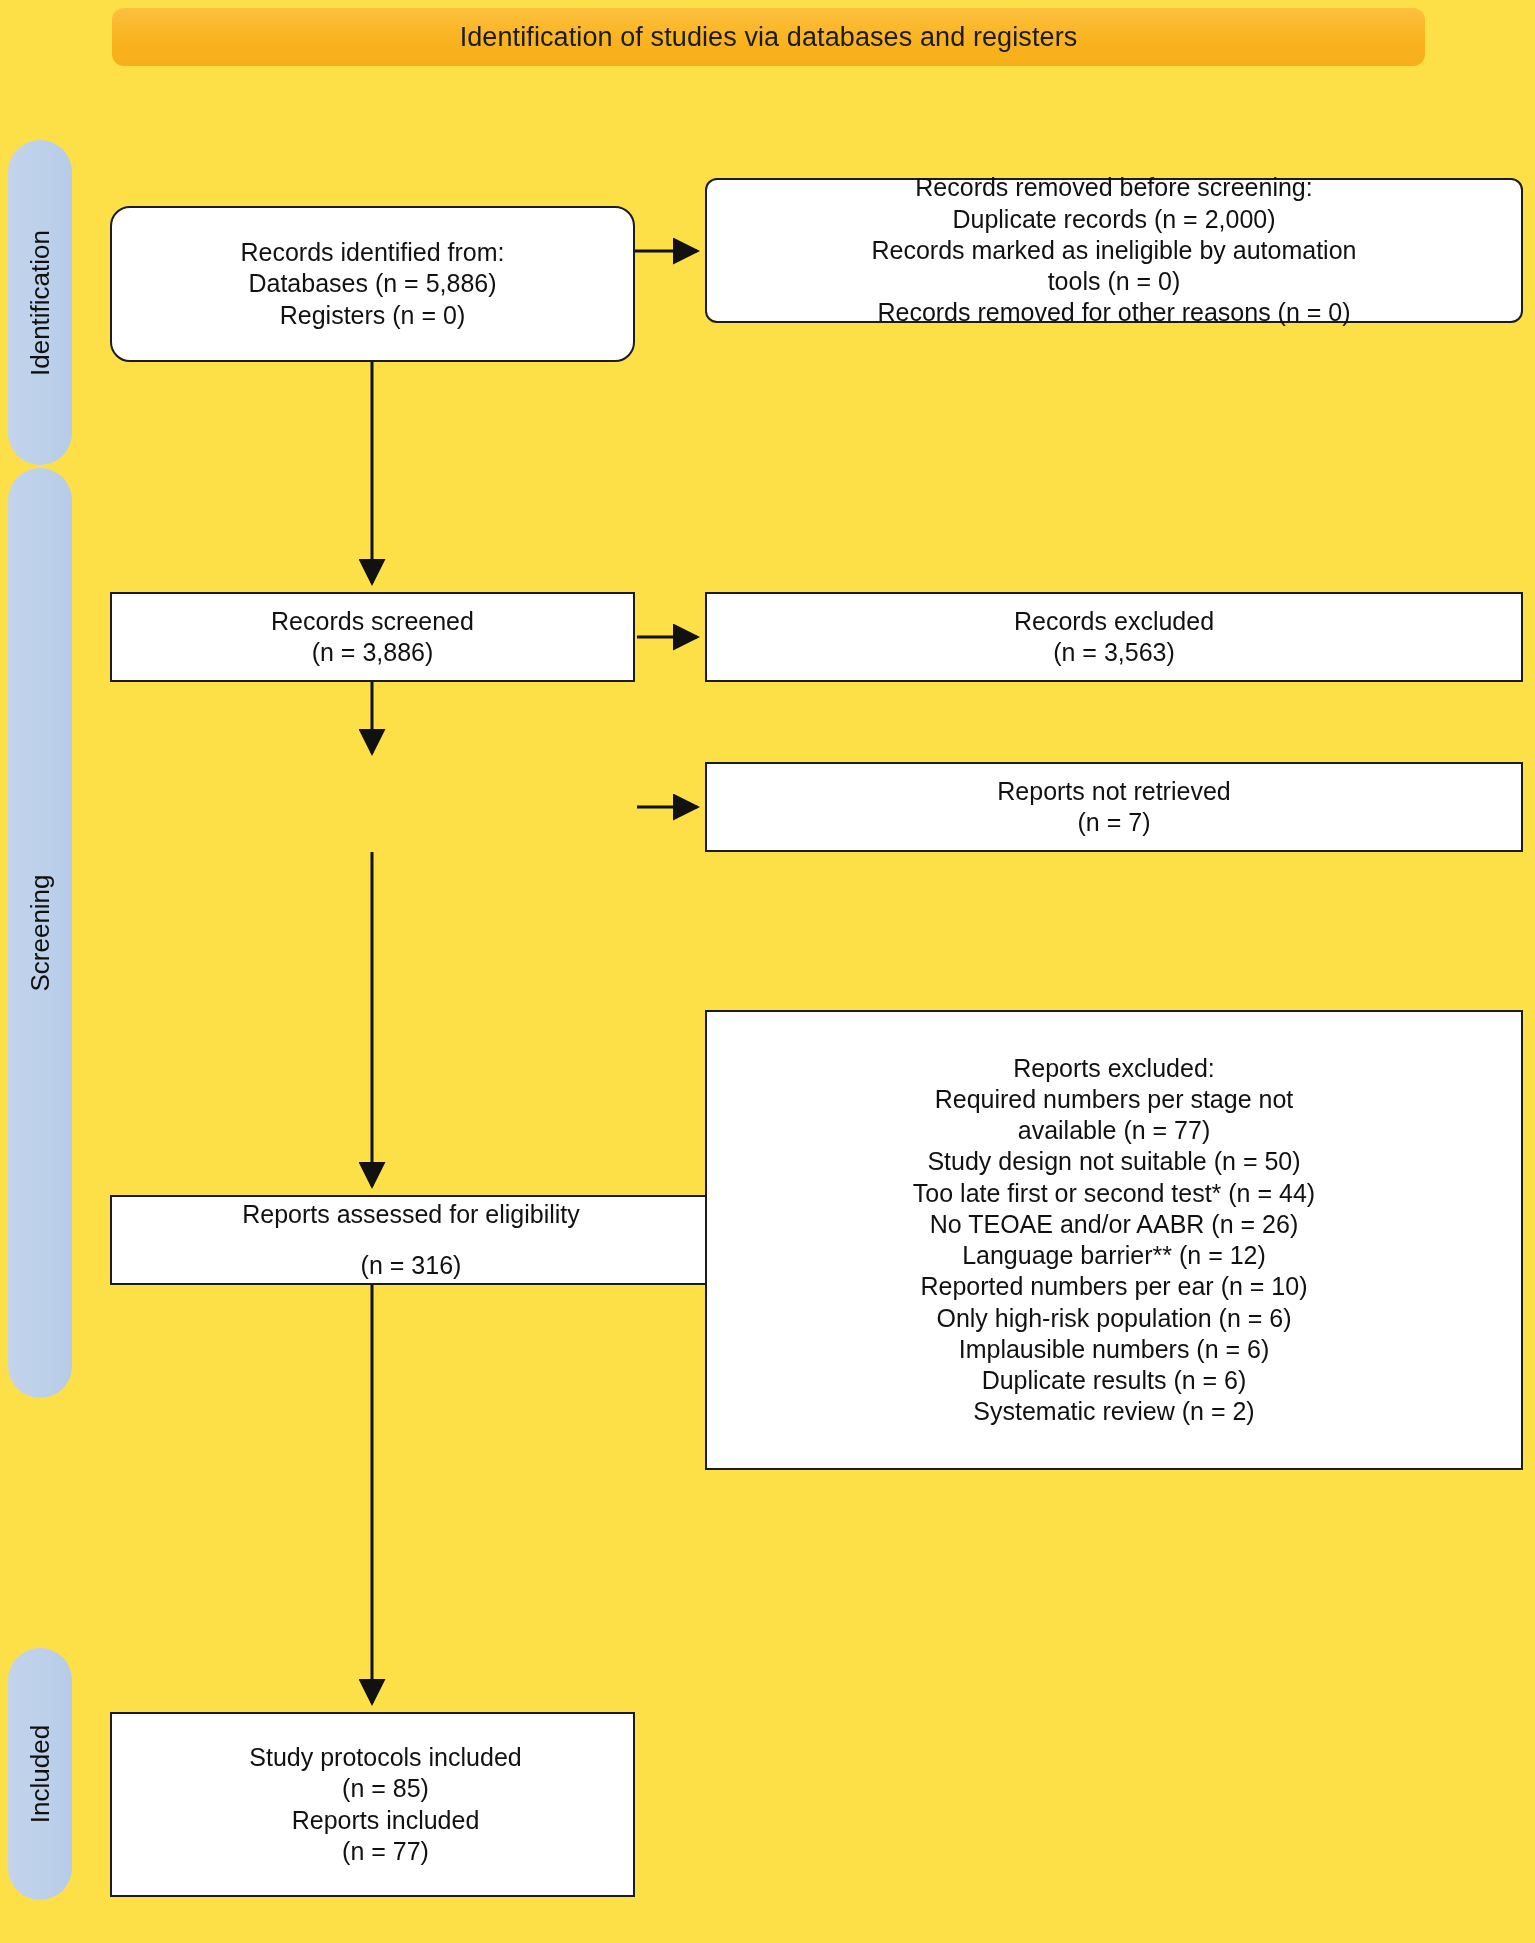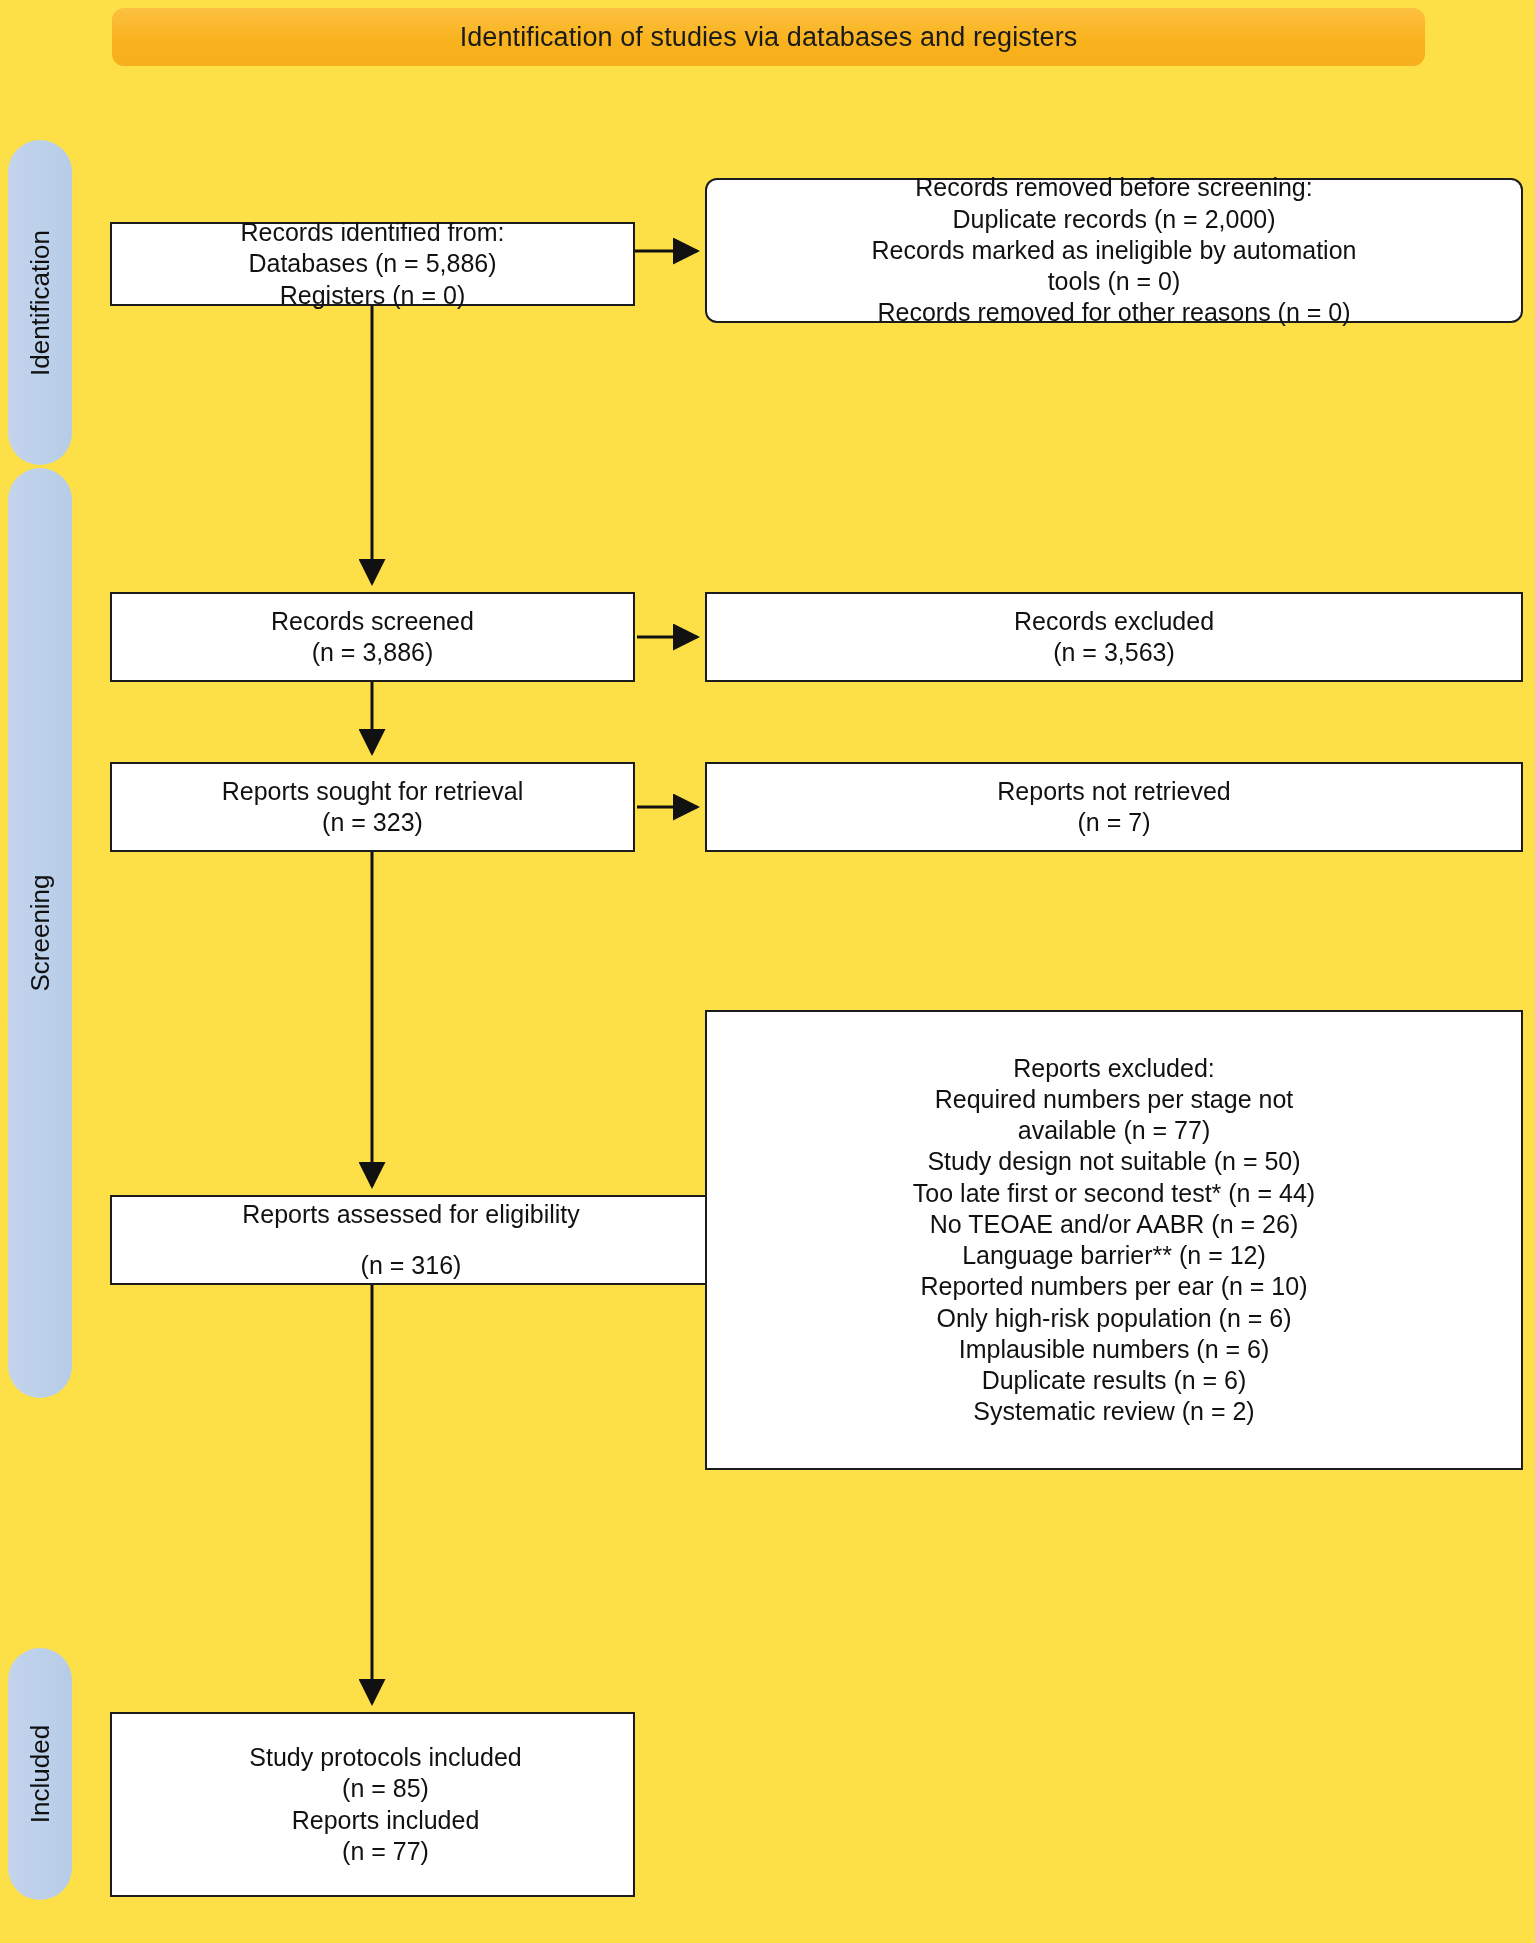--- a/index.html
+++ b/index.html
@@ -78,21 +78,21 @@
   }
   .flow-box .line {
     font-size: 25px;
     line-height: 1.25;
     color: #111111;
     text-align: center;
     white-space: nowrap;
   }
 
   
-  #box-identified        { left: 110px;  top: 222px;  width: 525px; height: 84px; }
+  #box-identified        { left: 110px;  top: 206px;  width: 525px; height: 156px; border-radius: 20px; }
   #box-screened          { left: 110px;  top: 592px;  width: 525px; height: 90px;  }
   #box-sought            { left: 110px;  top: 762px;  width: 525px; height: 90px;  }
   #box-assessed          { left: 110px;  top: 1195px; width: 602px; height: 90px; gap: 19px;  }
   #box-included          { left: 110px;  top: 1712px; width: 525px; height: 185px; padding-left: 36px; }
 
   
   #box-removed           { left: 705px;  top: 178px;  width: 818px; height: 145px; border-radius: 12px; }
   #box-excluded-records  { left: 705px;  top: 592px;  width: 818px; height: 90px;  }
   #box-not-retrieved     { left: 705px;  top: 762px;  width: 818px; height: 90px;  }
   #box-reports-excluded  { left: 705px;  top: 1010px; width: 818px; height: 460px; }
@@ -156,24 +156,20 @@
     <div class="line">Records identified from:</div>
     <div class="line">Databases (n = 5,886)</div>
     <div class="line">Registers (n = 0)</div>
   </div>
 
   <div class="flow-box" id="box-screened">
     <div class="line">Records screened</div>
     <div class="line">(n = 3,886)</div>
   </div>
 
-  <div class="flow-box" id="box-sought">
-    <div class="line">Reports sought for retrieval</div>
-    <div class="line">(n = 323)</div>
-  </div>
 
   <div class="flow-box" id="box-assessed">
     <div class="line">Reports assessed for eligibility</div>
     <div class="line">(n = 316)</div>
   </div>
 
   <div class="flow-box" id="box-included">
     <div class="line">Study protocols included</div>
     <div class="line">(n = 85)</div>
     <div class="line">Reports included</div>

